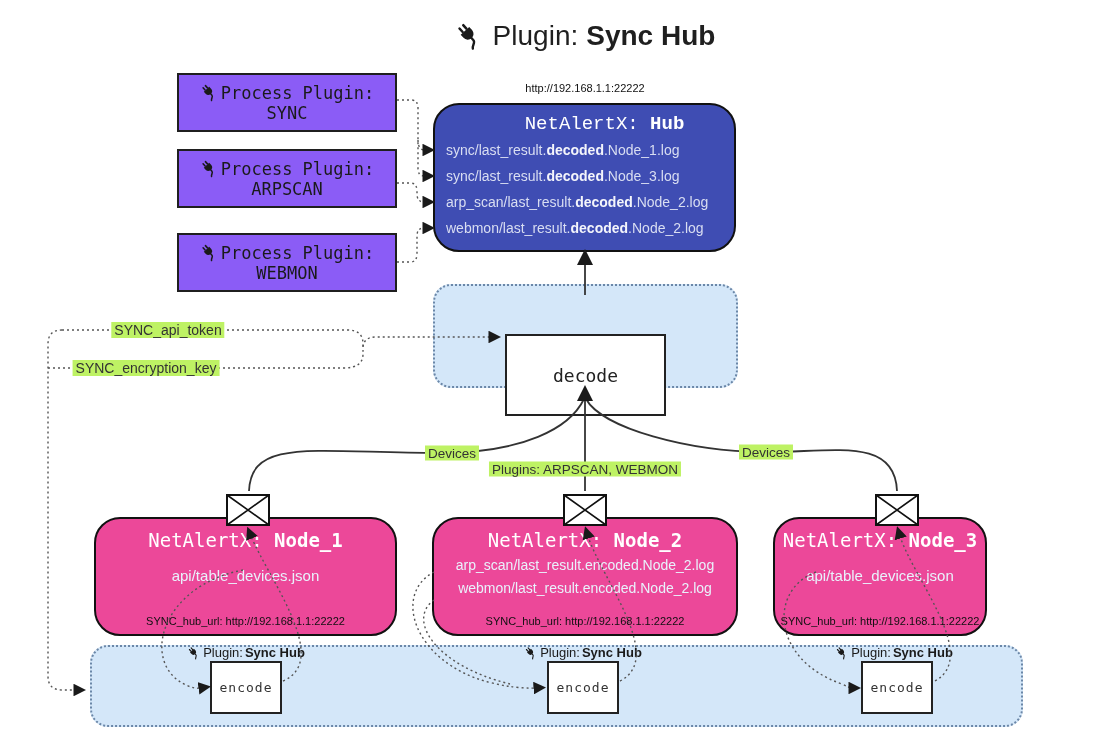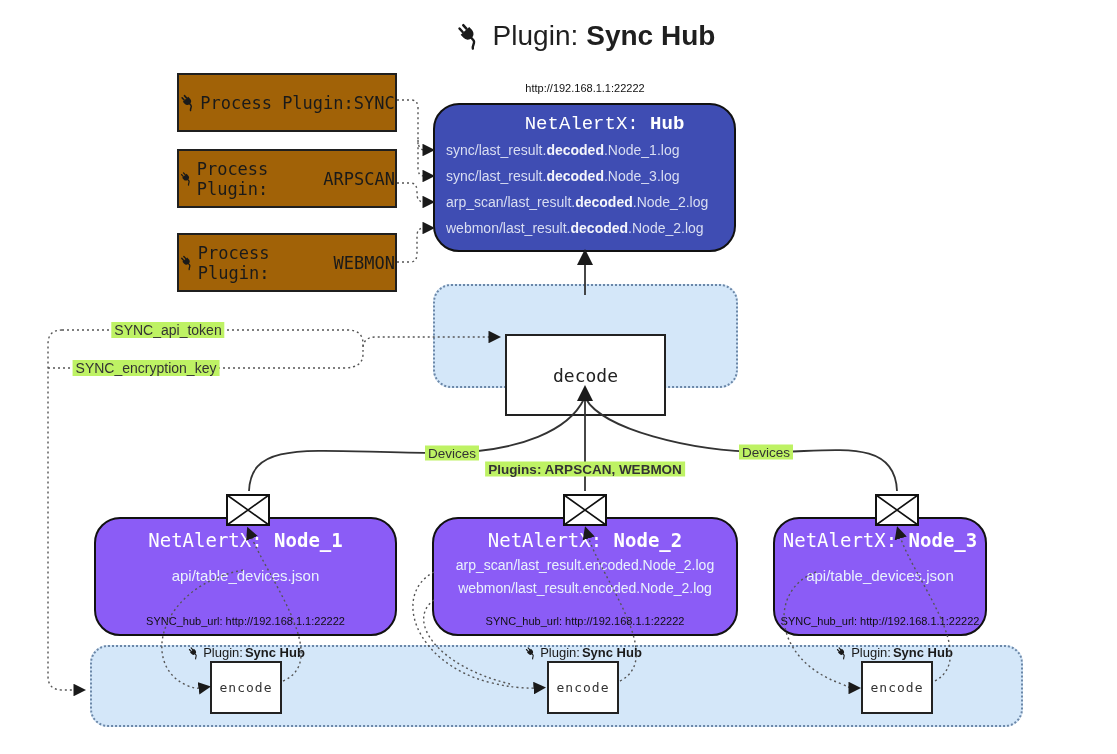--- a/index.html
+++ b/index.html
@@ -7,22 +7,22 @@
   #canvas { position:relative; width:1117px; height:754px; background:#fff; overflow:hidden; }
 
   .abs { position:absolute; }
 
   
   #title { top:20px; left:585px; transform:translateX(-50%); display:flex; align-items:center; gap:8px;
            font-size:28px; color:#1f1f1f; white-space:nowrap; z-index:3; }
   #title .bold { font-weight:bold; }
 
   
-  .proc-box { left:177px; width:220px; height:59px; background:#a16207; border:2px solid #1f1f1f;
-              display:flex; flex-direction:row; align-items:center; justify-content:center;
+  .proc-box { left:177px; width:220px; height:59px; background:#8b5cf6; border:2px solid #1f1f1f;
+              display:flex; flex-direction:column; align-items:center; justify-content:center;
               font-family:"DejaVu Sans Mono", monospace; font-size:17px; color:#1a1a1a; z-index:2; }
   .proc-line1 { display:flex; align-items:center; gap:2px; }
 
   
   #hub-url { top:82px; left:585px; transform:translateX(-50%); font-size:11px; color:#111; z-index:3; }
   #hub { left:433px; top:103px; width:303px; height:149px; background:#3f4db3; border:2px solid #111;
          border-radius:26px; color:#fff; z-index:2; padding-top:6px; }
   #hub .hub-title { text-align:center; font-family:Liberation Mono, monospace; font-size:19px; line-height:26px;padding-left:40px; }
   #hub .hub-title .bold { font-weight:bold; }
   .hub-line { padding-left:11px; font-size:14px; line-height:26px; color:#d9def2; white-space:nowrap; margin-top:0; }
@@ -34,21 +34,21 @@
                  border:2px dotted #6b87a8; border-radius:18px; z-index:1; }
   #decode-box { left:505px; top:295px; width:161px; height:82px; background:#fff; border:2px solid #222;
                 display:flex; align-items:center; justify-content:center;
                 font-family:"DejaVu Sans Mono", monospace; font-size:18px; color:#222; z-index:2;margin-top:39px; }
 
   
   .chip { transform:translate(-50%,-50%); background:#bef264; padding:0 3px; font-size:13.5px; color:#333;
           white-space:nowrap; z-index:6; }
 
   
-  .node { background:#8b5cf6; border:2px solid #111; border-radius:26px; top:517px; height:119px;
+  .node { background:#ec4899; border:2px solid #111; border-radius:26px; top:517px; height:119px;
           color:#fff; z-index:2; display:flex; flex-direction:column; align-items:center; }
   .node-title { font-family:"DejaVu Sans Mono", monospace; font-size:19px; line-height:24px; margin-top:9px; white-space:nowrap; }
   .node-title .bold { font-weight:bold; }
   .node-file { font-size:14px; color:#e9f2fc; line-height:20px; white-space:nowrap; }
   .node .spacer { flex:1; }
   .node-url { font-size:11px; color:#101010; margin-bottom:7px; white-space:nowrap; }
   #node-1 { left:94px;  width:303px; }
   #node-2 { left:432px; width:306px; }
   #node-3 { left:773px; width:214px; }
   #node-1 .node-file, #node-3 .node-file { margin-top:14px; font-size:15px; }
@@ -141,21 +141,21 @@
   </div>
 
   <div id="decode-wrap" class="abs"></div>
   <div id="decode-box" class="abs">decode</div>
 
   <div class="abs chip" style="left:168px; top:330px; font-size:14px;">SYNC_api_token</div>
   <div class="abs chip" style="left:146px; top:368px; font-size:14px;">SYNC_encryption_key</div>
 
   <div class="abs chip" style="left:452px; top:453px;">Devices</div>
   <div class="abs chip" style="left:766px; top:452px;">Devices</div>
-  <div class="abs chip" style="left:585px; top:469px;font-weight:bold;">Plugins: ARPSCAN, WEBMON</div>
+  <div class="abs chip" style="left:585px; top:469px;">Plugins: ARPSCAN, WEBMON</div>
 
   <svg class="abs envelope" style="left:226px" width="44" height="32" viewBox="0 0 44 32">
       <use href="#envelope-glyph"></use>
     </svg>
   <svg class="abs envelope" style="left:563px" width="44" height="32" viewBox="0 0 44 32">
       <use href="#envelope-glyph"></use>
     </svg>
   <svg class="abs envelope" style="left:875px" width="44" height="32" viewBox="0 0 44 32">
       <use href="#envelope-glyph"></use>
     </svg>

